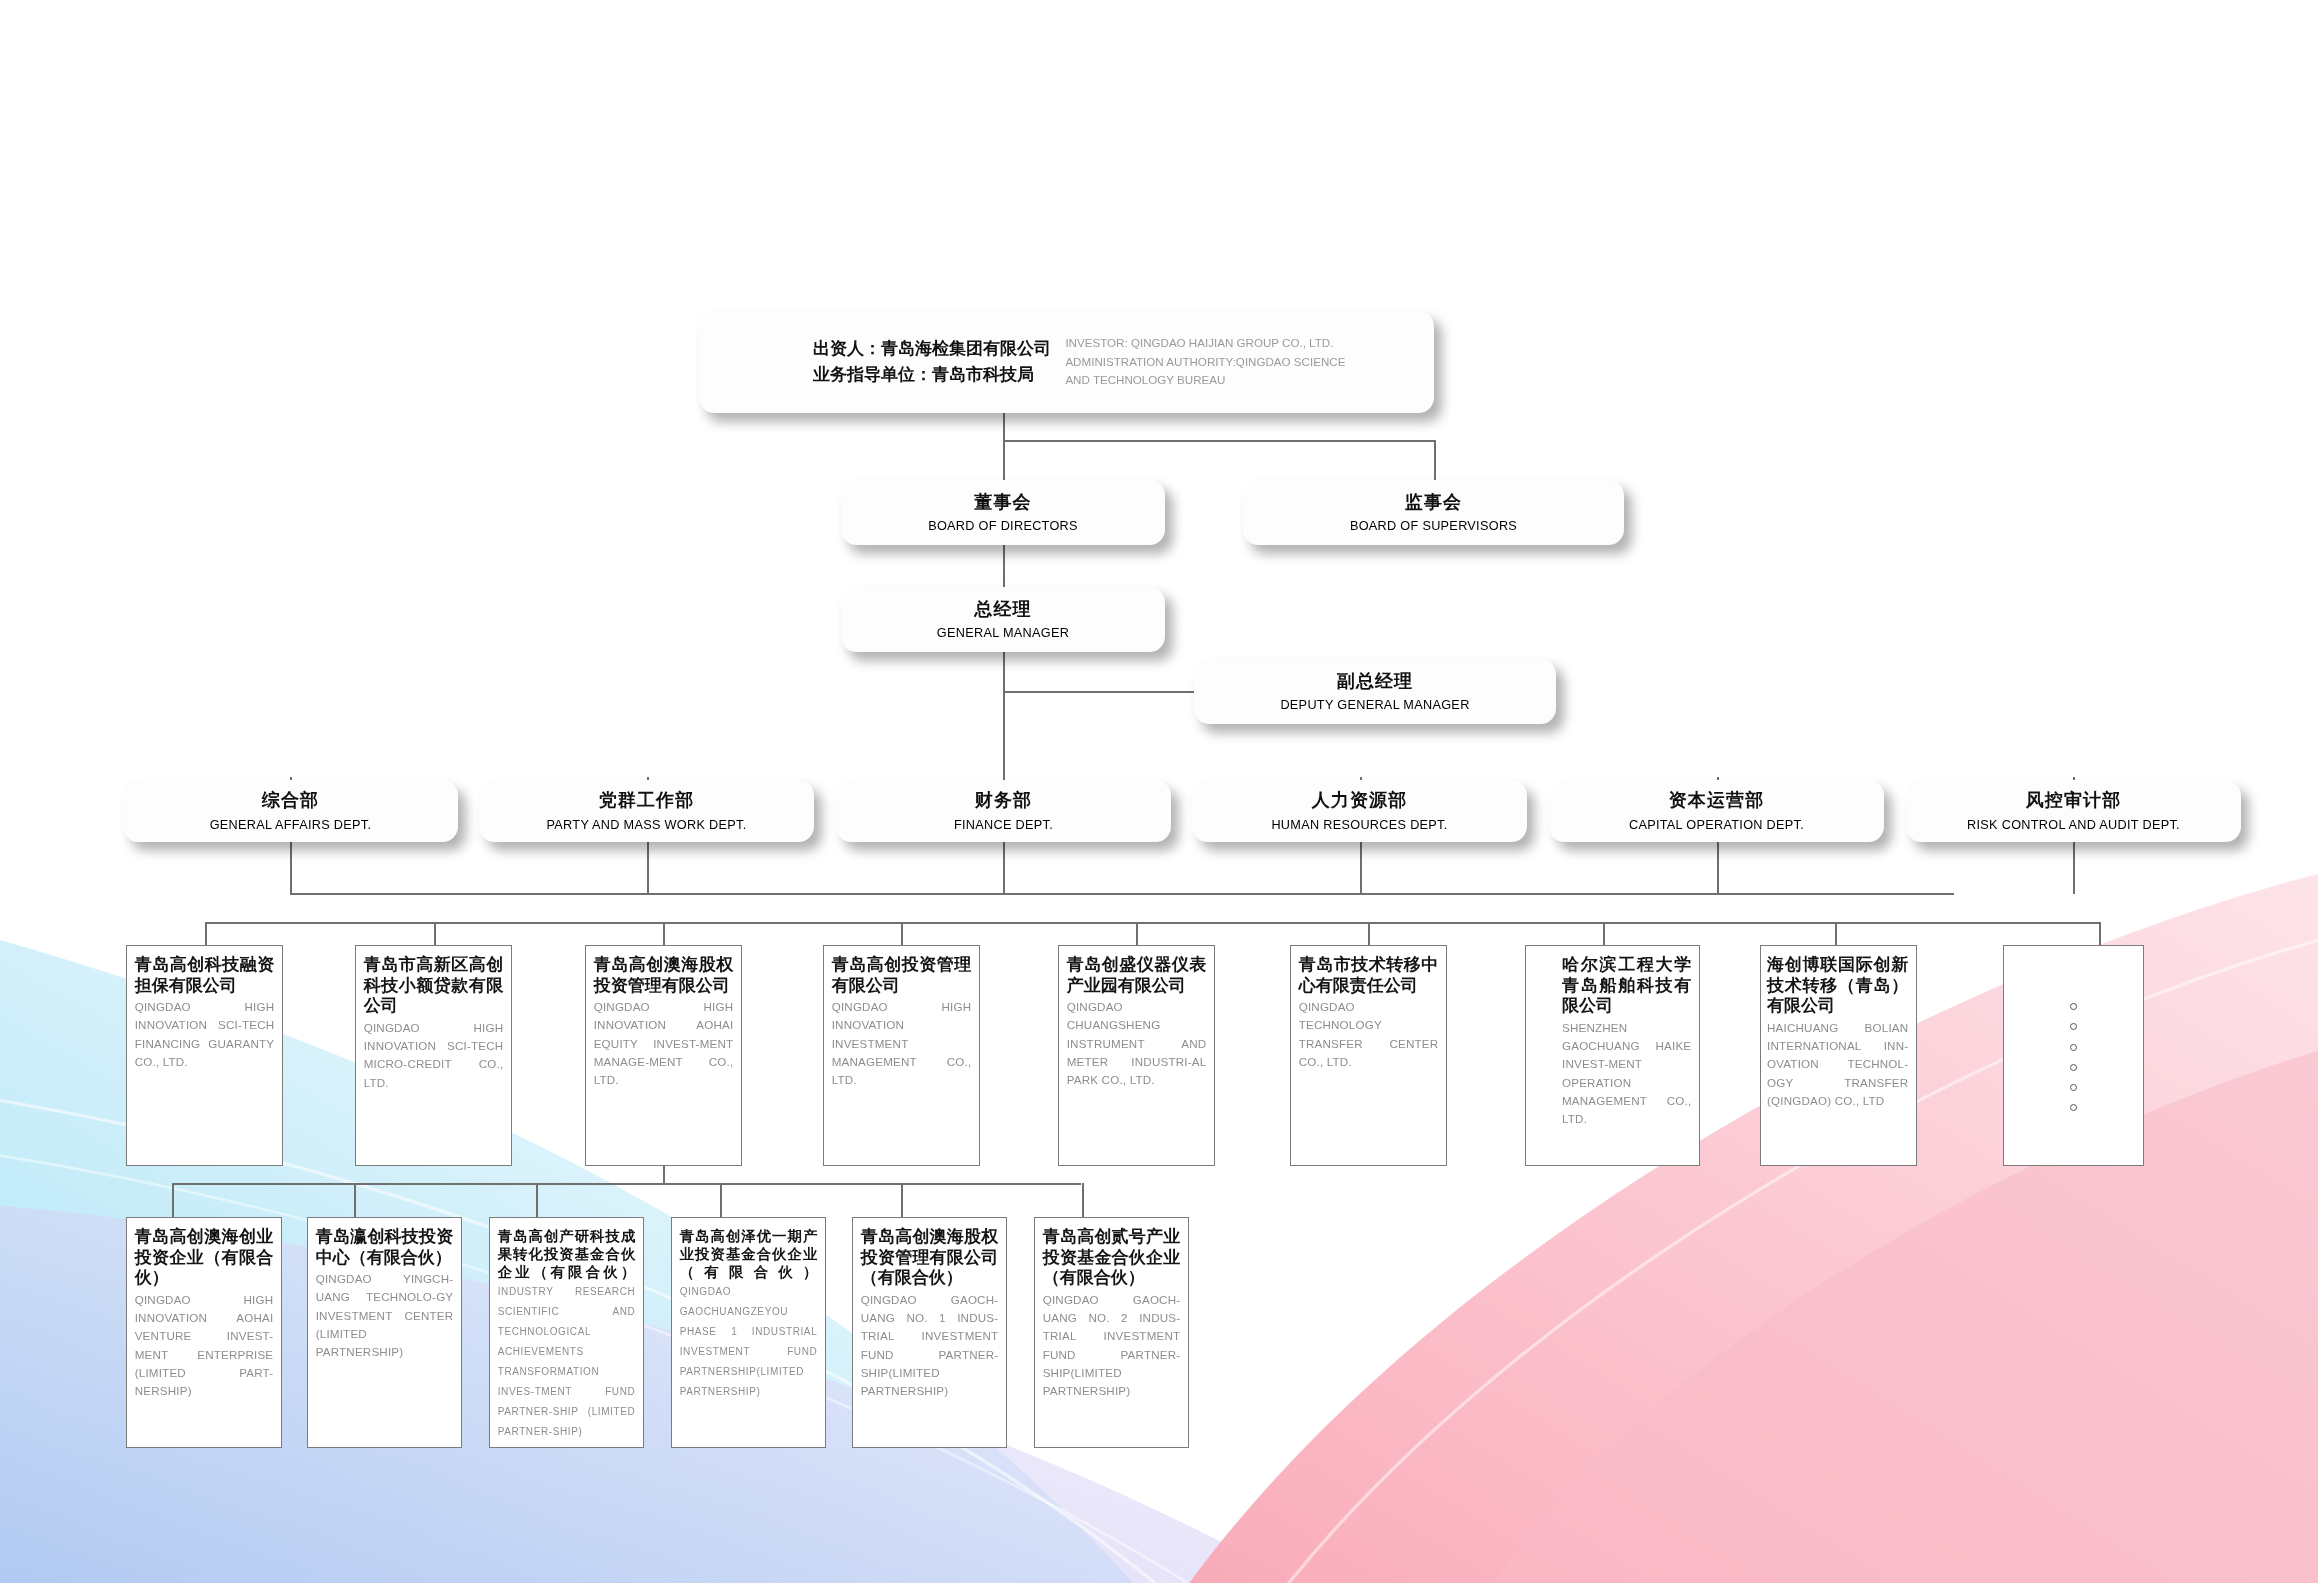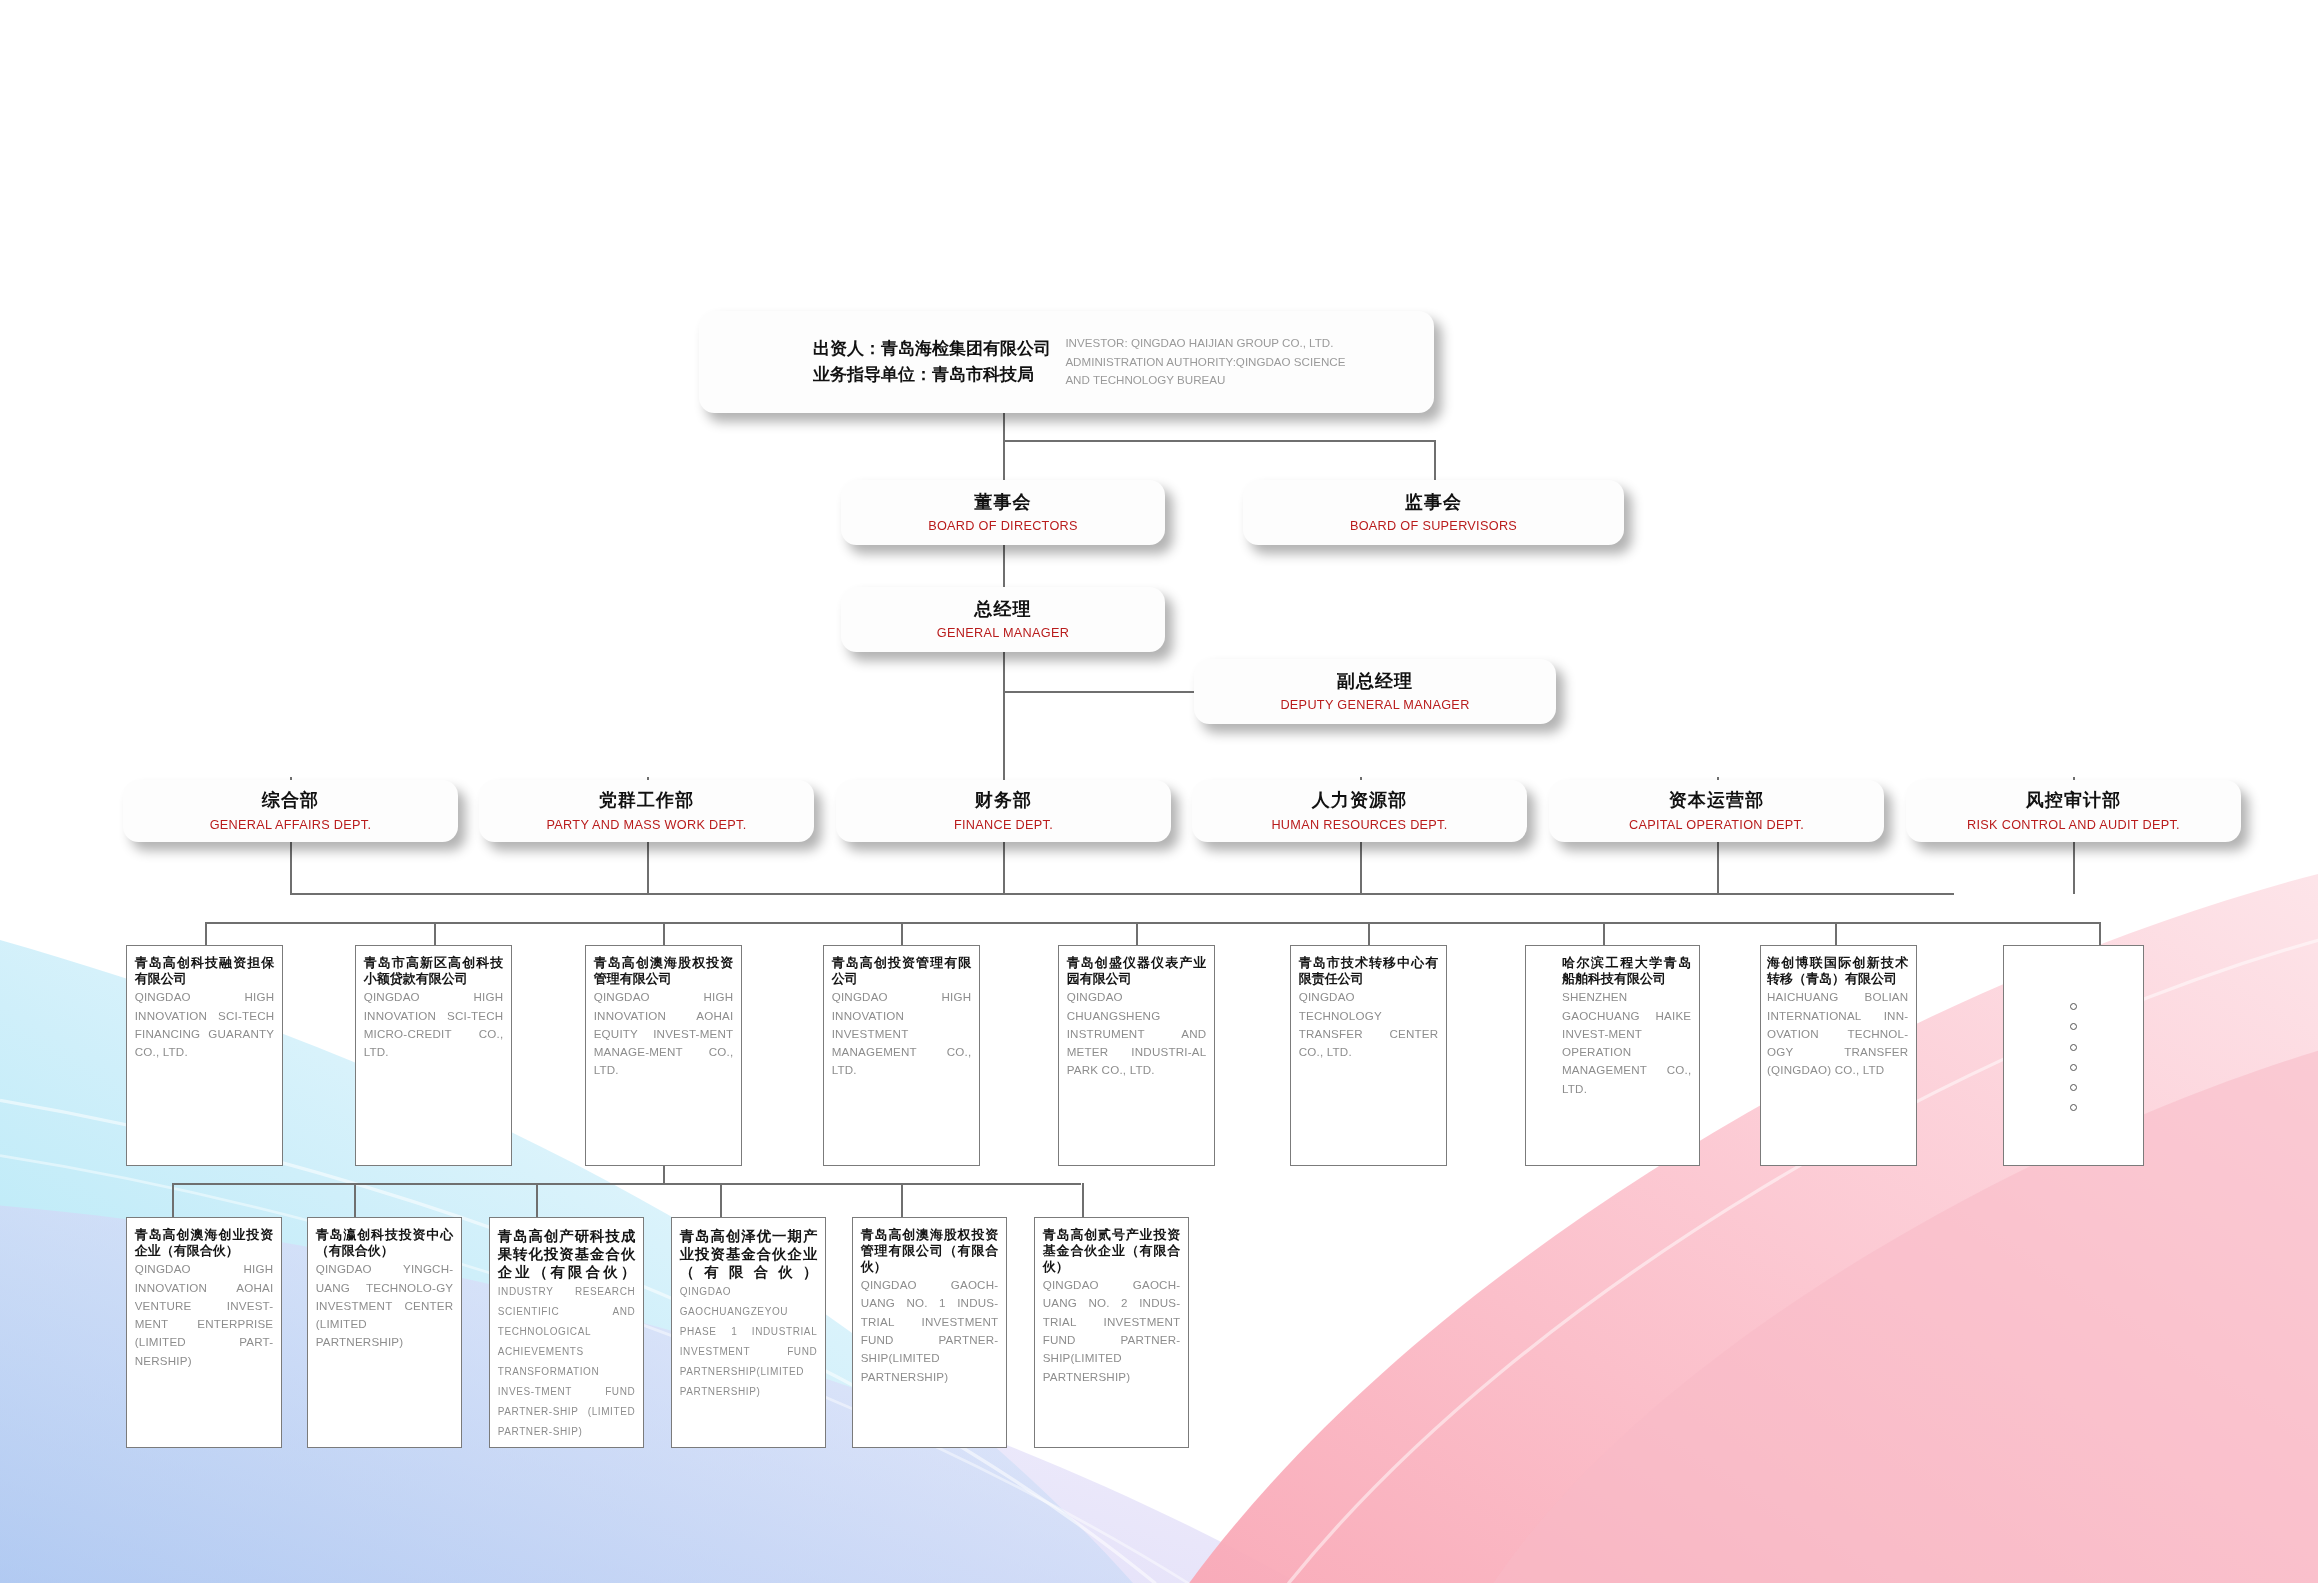--- a/index.html
+++ b/index.html
@@ -26,42 +26,42 @@
     border-radius:15.5px;
     background:#fdfdfd;
     box-shadow:7.7px 8.8px 12px rgba(0,0,0,0.30);
     padding:0 10px;
   }
   .pill .cn{
     font-size:18px;font-weight:bold;color:#111;
     letter-spacing:1.1px;line-height:1.25;text-align:center;
   }
   .pill .en{
-    font-size:12.7px;color:#b91c1c;letter-spacing:0.3px;
+    font-size:12.7px;color:#000000;letter-spacing:0.3px;
     line-height:1.3;text-align:center;margin-top:5px;
   }
   
   .topnode{
     border-radius:15.5px;background:#fdfdfd;
     box-shadow:7.7px 8.8px 12px rgba(0,0,0,0.30);
     display:flex;flex-direction:row;align-items:center;
     padding:0 0 0 25.4px;box-sizing:border-box;
   }
   .topnode .cnblock{font-size:17px;font-weight:bold;color:#111;line-height:1.55;white-space:nowrap;}
   .topnode .enblock{font-size:11.6px;color:#9a9a9a;line-height:1.62;margin-left:14.4px;}
   
   .box{
     border:1.7px solid #7b7b7b;
     background:#ffffff;
     display:block;
     padding:8.8px 7.7px 5.5px 7.7px;
     box-sizing:border-box;
   }
   .box .cn{
-    font-size:13px;font-weight:bold;color:#141414;
+    font-size:17px;font-weight:bold;color:#141414;
     line-height:1.22;letter-spacing:0px;
     text-align:justify;text-align-last:left;
   }
   .box .en{
     font-size:11.6px;color:#8d8d8d;line-height:1.58;
     letter-spacing:0.2px;margin-top:1.7px;
     text-align:justify;text-align-last:left;
   }
   .box.tight .en{font-size:10px;line-height:1.72;}
   

